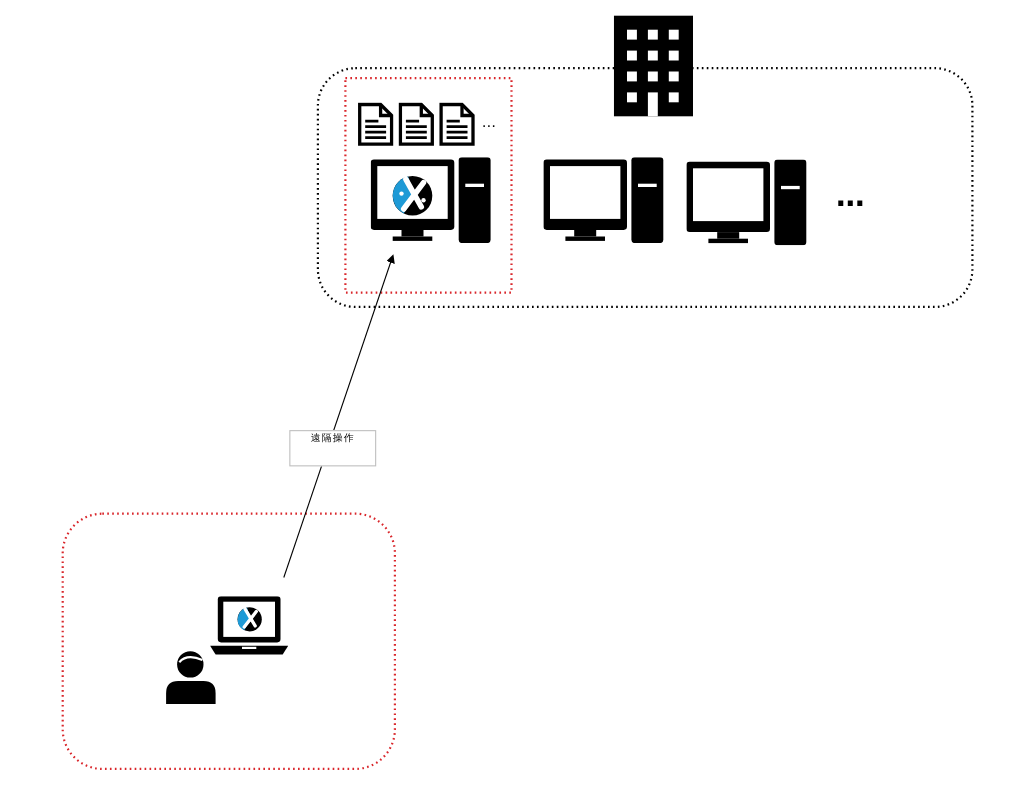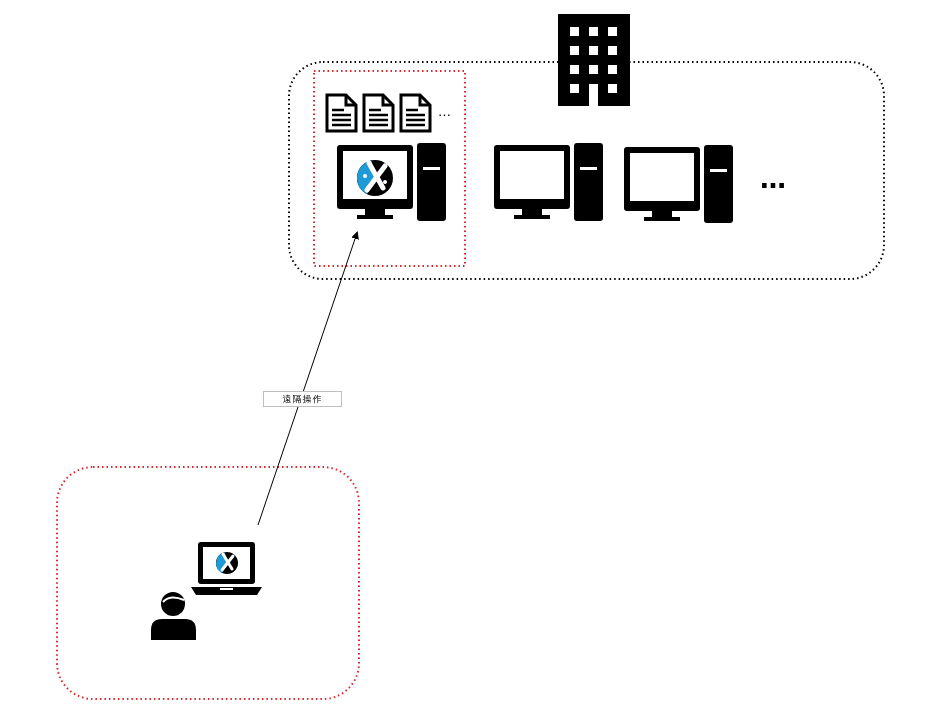--- a/index.html
+++ b/index.html
@@ -1,20 +1,20 @@
 <!DOCTYPE html>
 <html><head>
   <meta charset="utf-8">
   <style>
     html, body { margin: 0; padding: 0; background: #ffffff; }
     body { width: 936px; height: 714px; position: relative; overflow: hidden; font-family: "DejaVu Sans", sans-serif; }
     .abs { position: absolute; }
     svg { display: block; }
     .label-box {
-      position: absolute; left: 263px; top: 391px; width: 79px; height: 16px;
+      position: absolute; left: 263px; top: 391px; width: 79px; height: 33px;
       background: #ffffff; border: 1px solid #bfbfbf; box-sizing: border-box;
       font-size: 9px; line-height: 14px; text-align: center; color: #000;
       letter-spacing: 1px;
     }
     .ellipsis-small { position: absolute; left: 438px; top: 104px; font-size: 13px; color:#000; letter-spacing: 0px; }
     .ellipsis-big { position: absolute; left: 760px; top: 164px; font-size: 26px; color:#000; letter-spacing: 3px; font-weight: bold; }
   </style>
 </head>
 <body>
 

